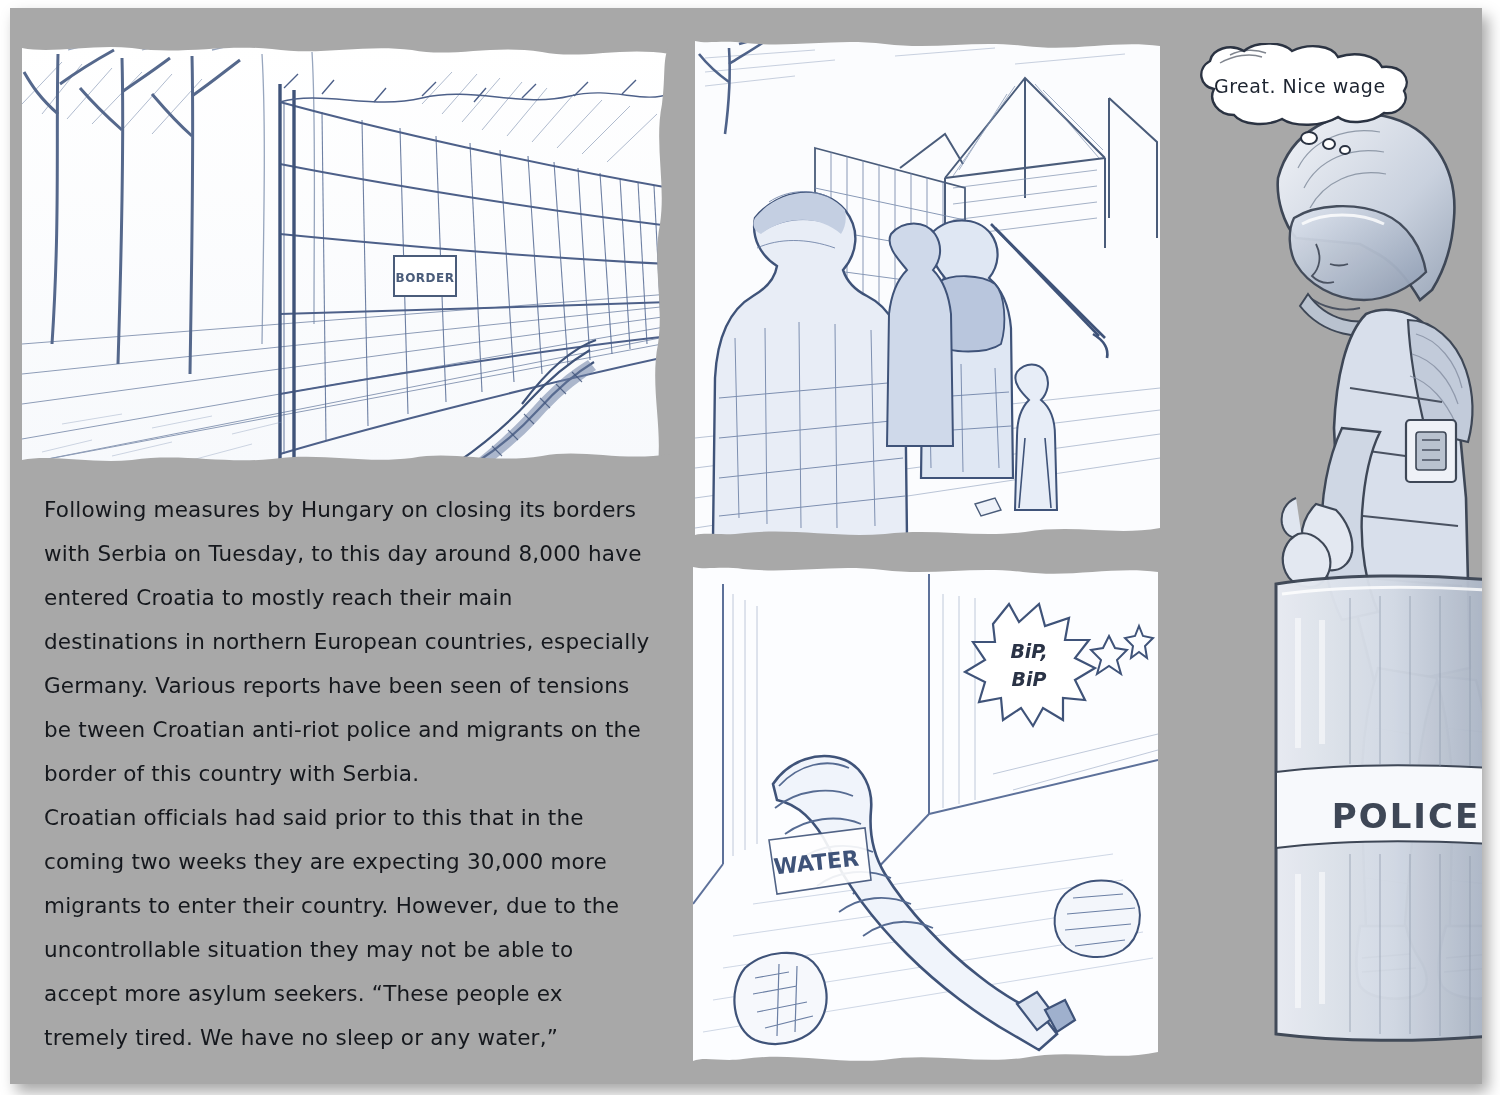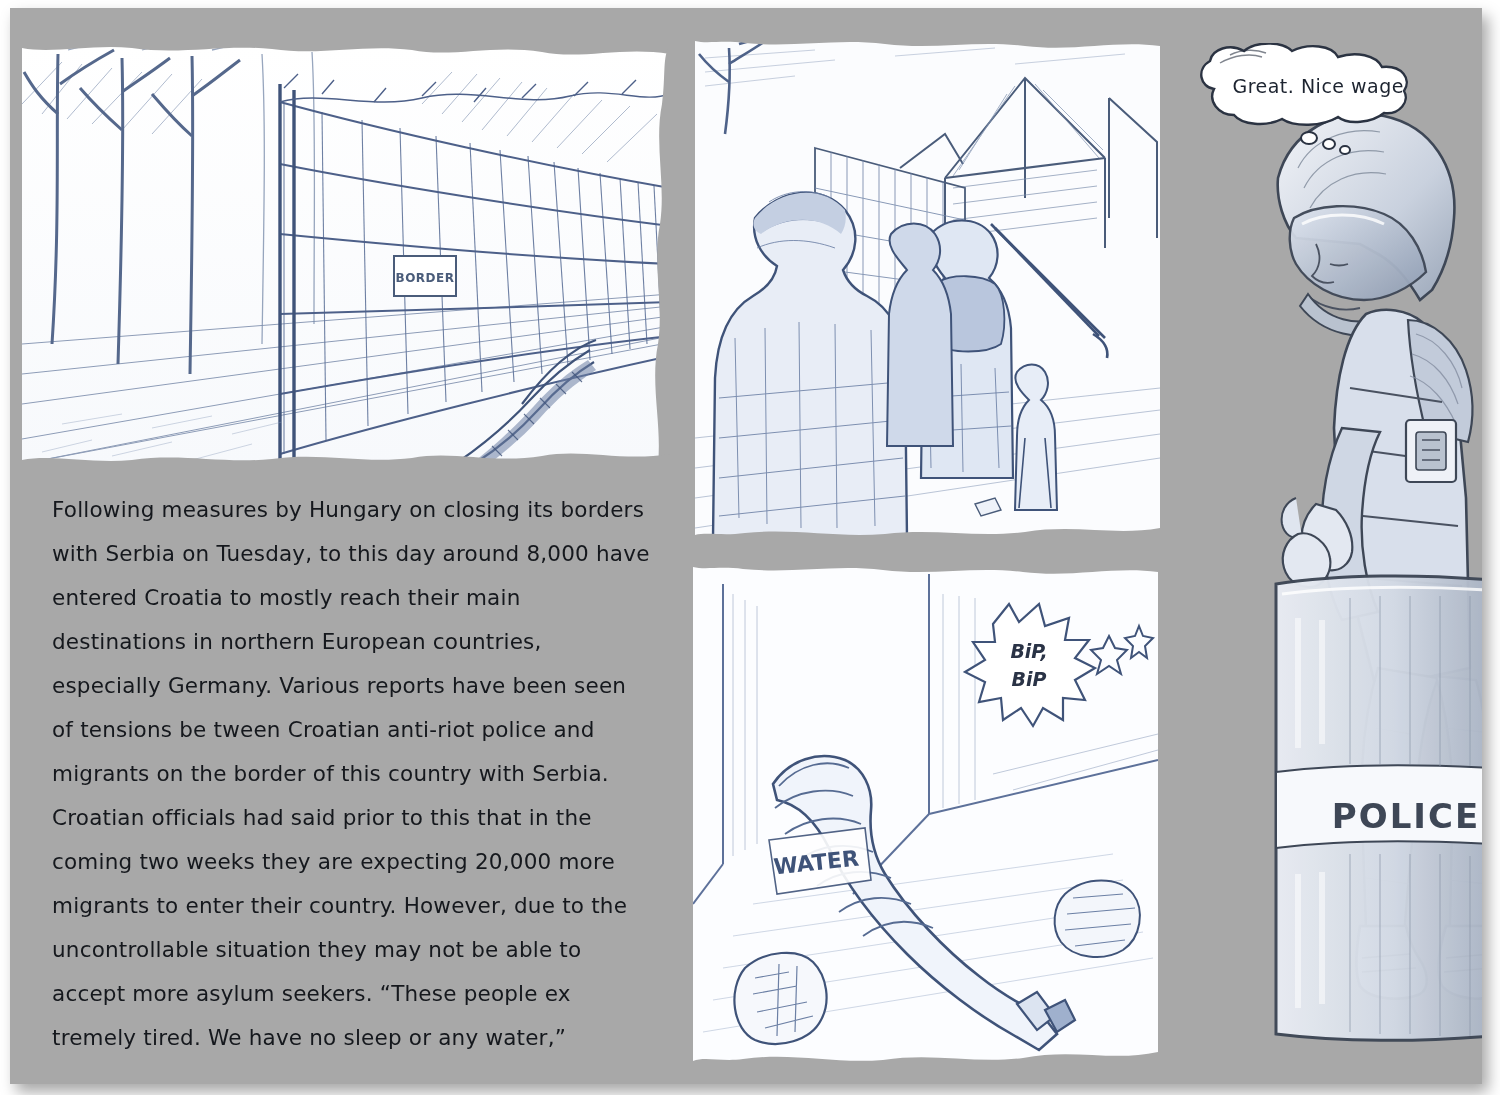--- a/index.html
+++ b/index.html
@@ -68,21 +68,21 @@
     left: 30px;
     top: 480px;
     width: 610px;
     color: #15181d;
     font-family: "DejaVu Sans", sans-serif;
     font-size: 21.5px;
     line-height: 44px;
     letter-spacing: 0.2px;
   }
   #story-text p {
-    margin: 0 0 0 12px;
+    margin: 0 0 0 4px;
   }
 
   
   #policeman {
     position: absolute;
     left: 1160px;
     top: 20px;
     width: 320px;
     height: 1030px;
   }
@@ -93,21 +93,21 @@
     left: 1180px;
     top: 35px;
     width: 235px;
     height: 90px;
   }
   #thought-bubble .bubble-text {
     position: absolute;
     left: 24px;
     top: 32px;
     width: 190px;
-    text-align: right;
+    text-align: left;
     font-family: "DejaVu Sans", sans-serif;
     font-size: 19px;
     color: #1d2430;
     letter-spacing: 0.5px;
   }
 
   svg { display: block; }
 </style>
 </head>
 <body>
@@ -385,21 +385,21 @@
           <path d="M446,62 L450,72 L460,74 L452,82 L454,94 L446,88 L438,94 L440,82 L432,74 L442,72 Z"></path>
         </g>
 
         <path d="M0,0 L465,0 L465,8 C420,2 380,14 330,8 C280,2 240,12 190,6 C140,0 100,10 50,5 C28,2 12,6 0,3 Z" fill="#a8a8a8"></path>
         <path d="M0,500 L465,500 L465,488 C420,498 380,484 330,494 C280,500 240,488 190,496 C140,500 100,488 50,495 C28,498 12,492 0,497 Z" fill="#a8a8a8"></path>
       </svg>
     </div>
 
     <div id="story-text">
       <p>Following measures by Hungary on closing its borders with Serbia on Tuesday, to this day around 8,000 have entered Croatia to mostly reach their main destinations in northern European countries, especially Germany. Various reports have been seen of tensions be tween Croatian anti-riot police and migrants on the border of this country with Serbia.</p>
-      <p>Croatian officials had said prior to this that in the coming two weeks they are expecting 20,000 more migrants to enter their country. However, due to the uncontrollable situation they may not be able to accept more asylum seekers. “These people ex tremely tired. We have no sleep or any water,”</p>
+      <p>Croatian officials had said prior to this that in the coming two weeks they are expecting 30,000 more migrants to enter their country. However, due to the uncontrollable situation they may not be able to accept more asylum seekers. “These people ex tremely tired. We have no sleep or any water,”</p>
     </div>
 
     <svg id="policeman" viewBox="0 0 320 1030">
       <defs>
         <linearGradient id="metal" x1="0" y1="0" x2="1" y2="1">
           <stop offset="0%" stop-color="#f2f4f8"></stop>
           <stop offset="60%" stop-color="#c9d1de"></stop>
           <stop offset="100%" stop-color="#9aa6b8"></stop>
         </linearGradient>
         <linearGradient id="shieldg" x1="0" y1="0" x2="1" y2="0">

